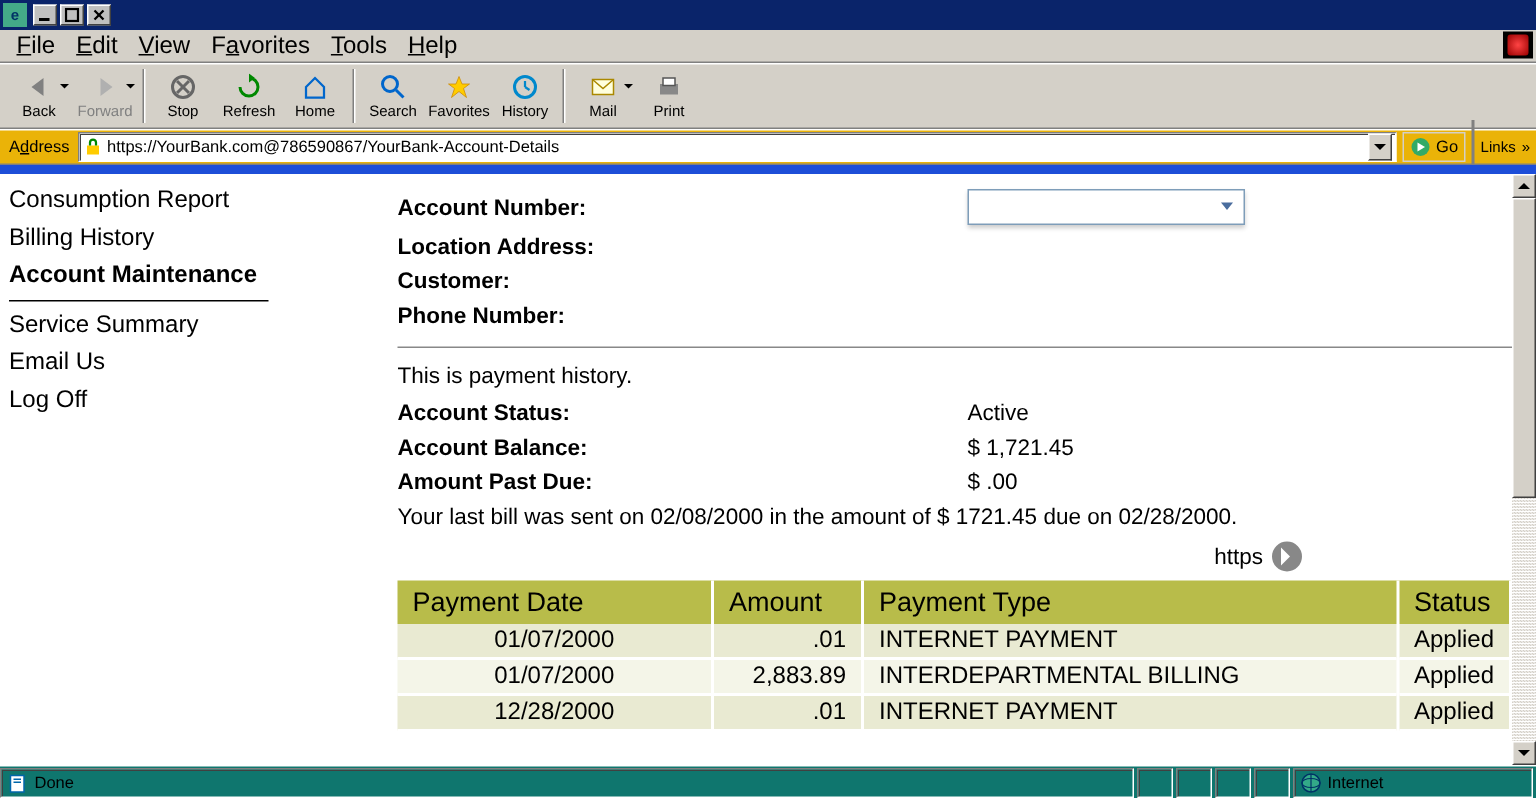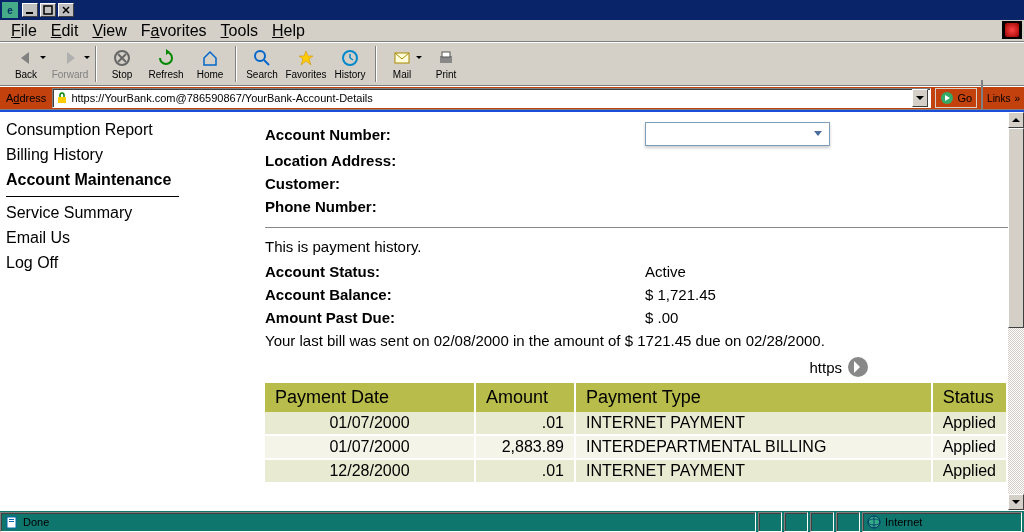--- a/index.html
+++ b/index.html
@@ -27,34 +27,34 @@
   
   .toolbar { background:#d4d0c8; height:44px; display:flex; align-items:center; padding:0 4px; border-top:1px solid #fff; border-bottom:1px solid #808080; gap:0;}
   .tool-btn { width:44px; height:40px; display:flex; flex-direction:column; align-items:center; justify-content:center; gap:1px; position:relative; }
   .tool-btn .ico { width:20px; height:20px; display:flex; align-items:center; justify-content:center; }
   .tool-btn .lbl { font-size:10px; color:#000; white-space:nowrap;}
   .tool-btn.disabled .lbl { color:#808080; }
   .tool-btn.drop::after { content:""; position:absolute; right:2px; top:12px; border:3px solid transparent; border-top-color:#000; }
   .tool-sep { width:2px; height:36px; border-left:1px solid #808080; border-right:1px solid #fff; margin:0 3px; }
 
   
-  .addressbar { background:#c2410c; height:24px; display:flex; align-items:center; border-top:1px solid #fff; border-bottom:1px solid #808080;justify-content:flex-end; }
+  .addressbar { background:#eab308; height:24px; display:flex; align-items:center; border-top:1px solid #fff; border-bottom:1px solid #808080;justify-content:flex-end; }
   .addressbar .addr-label { padding:0 6px; font-size:11px; color:#000; }
   .addressbar .addr-box { flex:1; height:20px; background:#fff; border:1px solid #808080; border-right-color:#fff; border-bottom-color:#fff; display:flex; align-items:center; padding:0 2px; box-shadow: inset 1px 1px 0 #404040;}
   .addr-box .lock { width:14px; height:14px; margin-right:2px; display:flex; align-items:center; justify-content:center;}
   .addr-box .url { flex:1; font-size:11px; white-space:nowrap; overflow:hidden; }
   .addr-box .drop { width:16px; height:18px; background:#d4d0c8; border:1px solid #fff; border-right-color:#404040; border-bottom-color:#404040; display:flex; align-items:center; justify-content:center; }
   .addr-box .drop::after{ content:""; border:4px solid transparent; border-top-color:#000; margin-top:4px;}
   .go-btn { height:20px; padding:0 4px; margin:0 4px; display:flex; align-items:center; gap:3px; font-size:11px; border:1px solid #d4d0c8;}
   .go-btn svg { display:block; }
   .links-lbl { padding:17px 4px; font-size:10px; border-left:2px solid #808080; height:36px; display:flex; align-items:center; gap:2px;}
   .links-lbl::after{content:"»"; font-size:10px; margin-left:2px;}
 
   
-  .content-wrap { position:relative; height:400px; background:#fff; border-top:2px solid #1d4ed8; display:flex;}
+  .content-wrap { position:relative; height:400px; background:#fff; border-top:6px solid #1d4ed8; display:flex;}
   .scrollbar-v { width:16px; background:#d4d0c8; display:flex; flex-direction:column; }
   .sb-btn { height:16px; background:#d4d0c8; border:1px solid #fff; border-right-color:#404040; border-bottom-color:#404040; display:flex; align-items:center; justify-content:center;}
   .sb-track { flex:1; position:relative; background:repeating-conic-gradient(#d4d0c8 0% 25%, #fff 0% 50%) 50% / 2px 2px;}
   .sb-thumb { position:absolute; top:0; left:0; right:0; height:200px; background:#d4d0c8; border:1px solid #fff; border-right-color:#404040; border-bottom-color:#404040;}
   .sb-arrow { border:4px solid transparent; }
   .sb-arrow.up { border-bottom-color:#000; margin-bottom:4px;}
   .sb-arrow.down { border-top-color:#000; margin-top:4px;}
 
   .page { flex:1; display:flex; overflow:hidden; }
   .sidebar { width:185px; padding:6px 6px; font-size:16px; font-family: Arial, sans-serif; line-height:1.55; }

